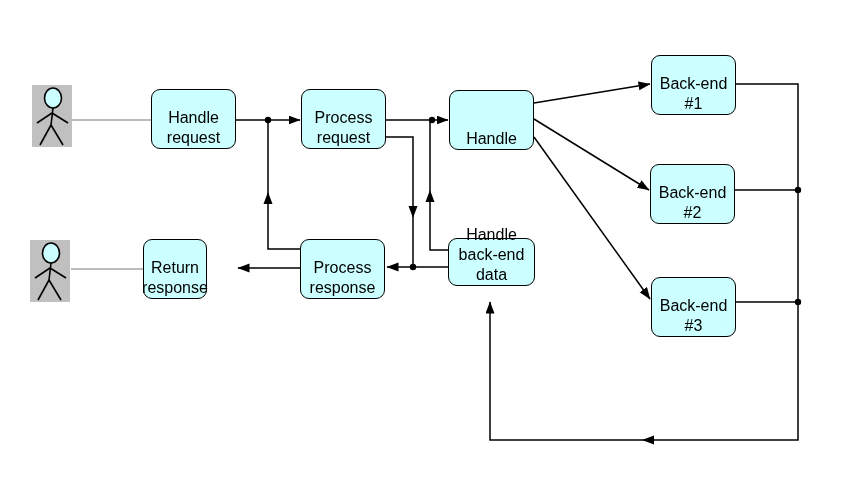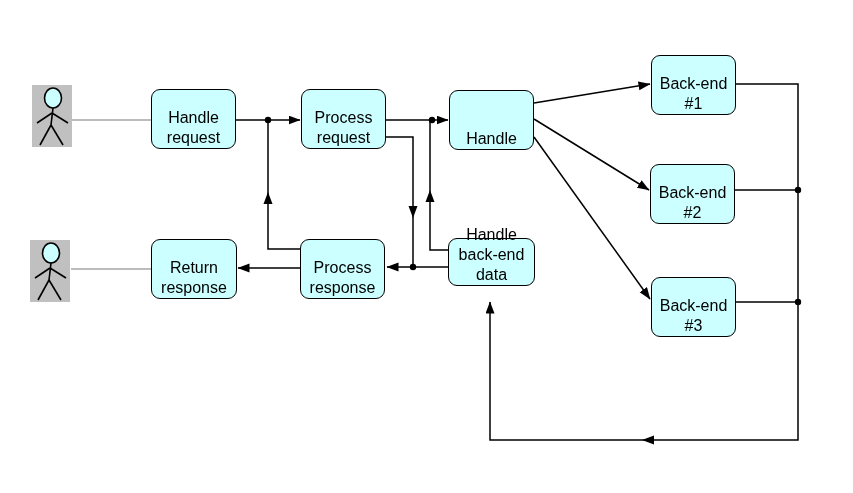--- a/index.html
+++ b/index.html
@@ -138,21 +138,21 @@
   <div class="node" style="left:650px; top:164px; width:85px; height:60px;">
     <span class="node-label">Back-end
 #2</span>
   </div>
 
   <div class="node" style="left:651px; top:277px; width:85px; height:60px;">
     <span class="node-label">Back-end
 #3</span>
   </div>
 
-  <div class="node" style="left:151px; top:239px; width:86px; height:60px;">
+  <div class="node" style="left:143px; top:239px; width:64px; height:60px;">
     <span class="node-label">Return
 response</span>
   </div>
 
   <div class="node" style="left:300px; top:239px; width:85px; height:60px;">
     <span class="node-label">Process
 response</span>
   </div>
 
   <div class="node" style="left:448px; top:238px; width:87px; height:48px;">

